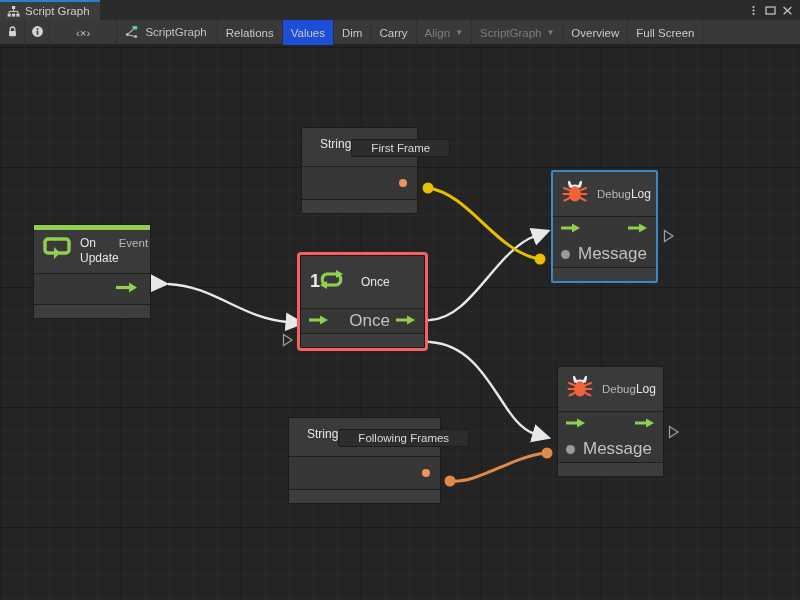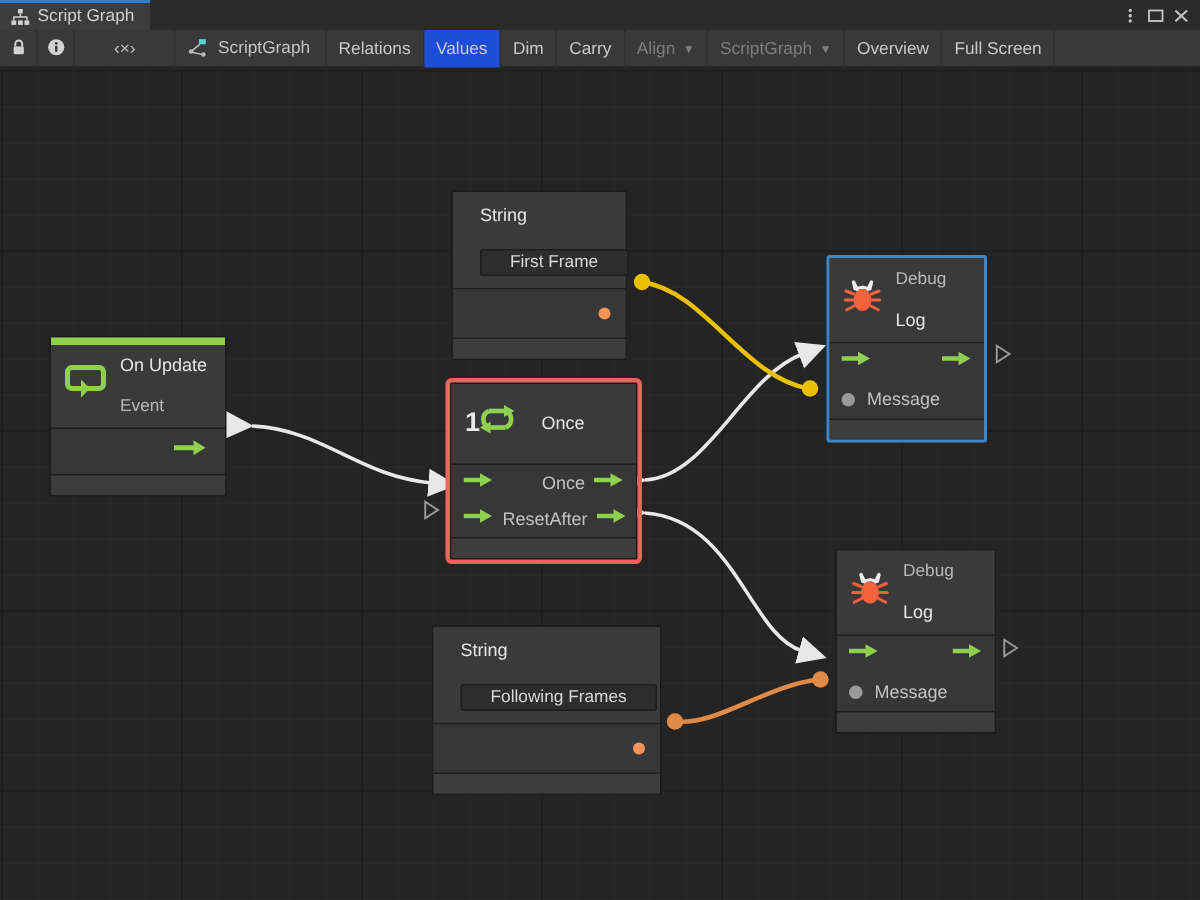--- a/index.html
+++ b/index.html
@@ -126,36 +126,36 @@
 
   .node-accent { height: 5px; background: #8fd14f; }
 
   .node-head {
     display: flex; align-items: center; gap: 9px;
     padding: 6px 10px 7px 9px;
     background: #3a3a3a;
     border-bottom: 1px solid #1f1f1f;
   }
   .node-head .nh-icon { flex: 0 0 auto; display: block; }
-  .node-titles { display: flex; flex-direction: column; justify-content: flex-start; gap: 13px; }
+  .node-titles { display: flex; flex-direction: row; justify-content: flex-start; }
   .node-title { font-size: 12px; color: #e6e6e6; line-height: 1.25; }
   .node-sub   { font-size: 11.5px; color: #b9b9b9; line-height: 1.25; }
 
   .node-body { background: #373737; padding: 0; }
   .node-foot {
     height: 14px; background: #3d3d3d;
     border-top: 1px solid #1f1f1f;
   }
 
   .portrow {
     display: flex; align-items: center; justify-content: space-between;
     height: 22px; padding: 0 8px;
   }
   .port-left, .port-right { display: flex; align-items: center; gap: 6px; }
-  .port-label { font-size: 12px; color: #c2c2c2; }
+  .port-label { font-size: 17px; color: #c2c2c2; }
   .greenarrow { display: block; }
   .dot-gray { width: 9px; height: 9px; border-radius: 50%; background: #9a9a9a; }
   .dot-orange-sm { width: 8px; height: 8px; border-radius: 50%; background: #f0945c; }
 
   .val-field {
     display: inline-block;
     background: #2d2d2d;
     border: 1px solid #1d1d1d;
     border-radius: 2px;
     color: #d9d9d9;
@@ -388,40 +388,20 @@
           <span class="port-right">
             <span class="port-label">Once</span>
             <span class="greenarrow">
               <svg width="20" height="12" viewBox="0 0 20 12">
                 <path d="M0,6 H12" stroke="#8fd14f" stroke-width="3"></path>
                 <path d="M11,1.5 L19,6 L11,10.5 Z" fill="#8fd14f"></path>
               </svg>
             </span>
           </span>
         </div>
-        <div class="portrow" style="height:24px;">
-          <span class="port-left">
-            <span class="greenarrow">
-              <svg width="20" height="12" viewBox="0 0 20 12">
-                <path d="M0,6 H12" stroke="#8fd14f" stroke-width="3"></path>
-                <path d="M11,1.5 L19,6 L11,10.5 Z" fill="#8fd14f"></path>
-              </svg>
-            </span>
-            <span class="port-label">Reset</span>
-          </span>
-          <span class="port-right">
-            <span class="port-label">After</span>
-            <span class="greenarrow">
-              <svg width="20" height="12" viewBox="0 0 20 12">
-                <path d="M0,6 H12" stroke="#8fd14f" stroke-width="3"></path>
-                <path d="M11,1.5 L19,6 L11,10.5 Z" fill="#8fd14f"></path>
-              </svg>
-            </span>
-          </span>
-        </div>
       </div>
       <div class="node-foot"></div>
     </div>
 
     <svg class="ext-tri" style="left:282px; top:287px;" width="12" height="14" viewBox="0 0 12 14">
       <path d="M1.5,1.5 L10,7 L1.5,12.5 Z" stroke="#9a9a9a" stroke-width="1.3" fill="none"></path>
     </svg>
 
     <div class="node" style="left:288px; top:371px; width:153px;">
       <div class="node-head" style="padding:8px 10px 8px 9px;">

